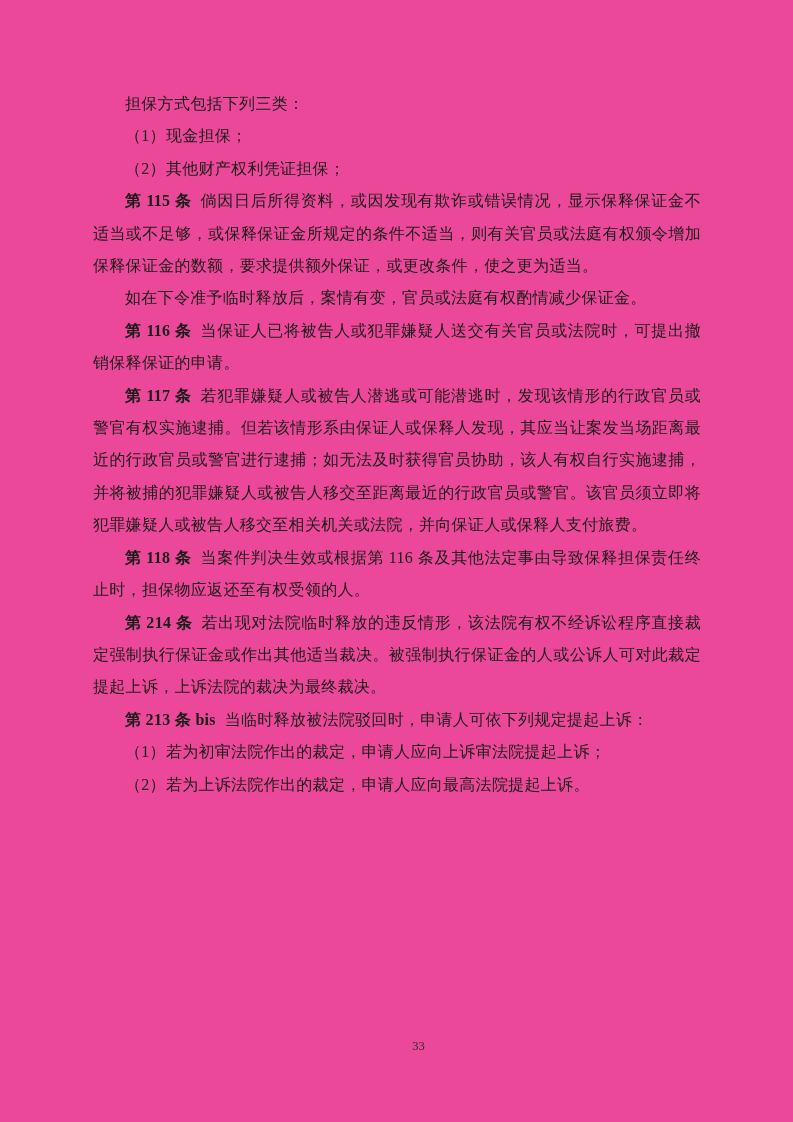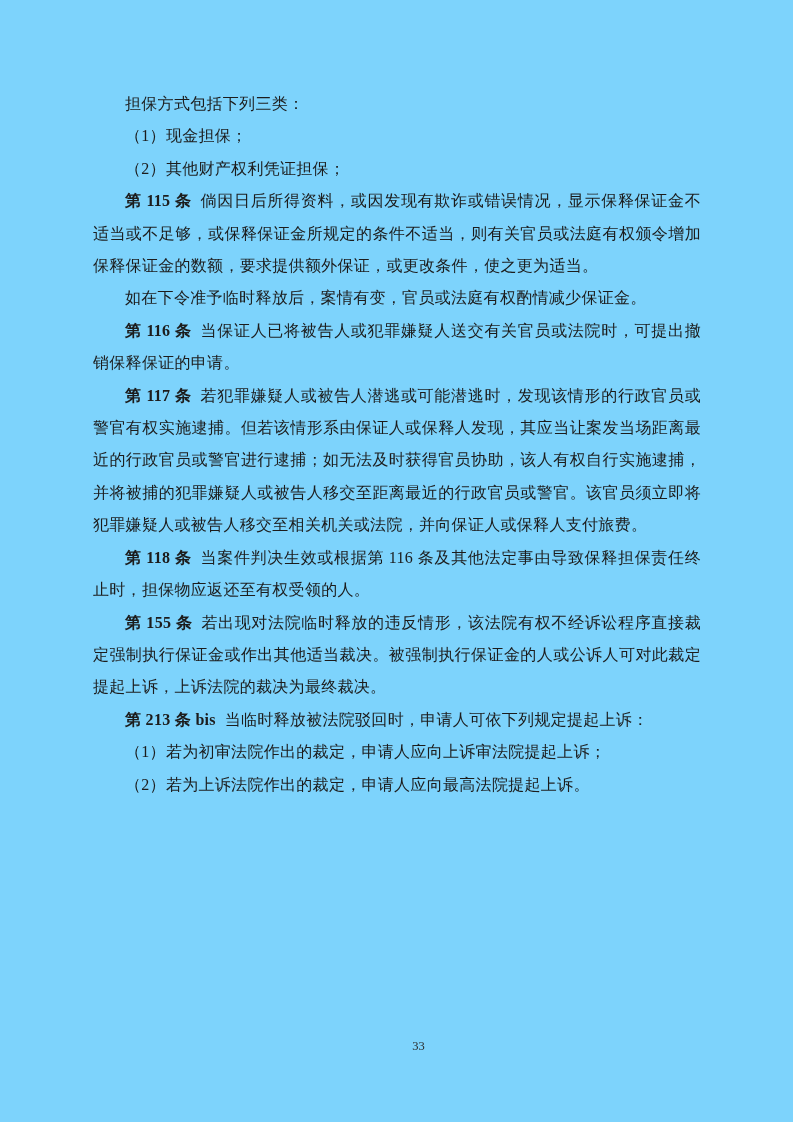--- a/index.html
+++ b/index.html
@@ -4,21 +4,21 @@
 <style>
   html, body {
     margin: 0;
     padding: 0;
     background: #ffffff;
   }
   .page {
     position: relative;
     width: 793px;
     height: 1122px;
-    background: #7dd3fc;
+    background: #ec4899;
     overflow: hidden;
     font-family: "Liberation Serif", "DejaVu Serif", serif;
     color: #1c1c1c;
   }
   .doc-body {
     position: absolute;
     top: 88px;
     left: 93px;
     width: 608px;
   }
@@ -57,19 +57,19 @@
   <section class="doc-body" id="doc-body">
 
   <p class="para">担保方式包括下列三类：</p>
       <p class="para">（1）现金担保；</p>
       <p class="para">（2）其他财产权利凭证担保；</p>
       <p class="para"><b class="article-label">第 115 条</b><span>倘因日后所得资料，或因发现有欺诈或错误情况，显示保释保证金不适当或不足够，或保释保证金所规定的条件不适当，则有关官员或法庭有权颁令增加保释保证金的数额，要求提供额外保证，或更改条件，使之更为适当。</span></p>
       <p class="para">如在下令准予临时释放后，案情有变，官员或法庭有权酌情减少保证金。</p>
       <p class="para"><b class="article-label">第 116 条</b><span>当保证人已将被告人或犯罪嫌疑人送交有关官员或法院时，可提出撤销保释保证的申请。</span></p>
       <p class="para"><b class="article-label">第 117 条</b><span>若犯罪嫌疑人或被告人潜逃或可能潜逃时，发现该情形的行政官员或警官有权实施逮捕。但若该情形系由保证人或保释人发现，其应当让案发当场距离最近的行政官员或警官进行逮捕；如无法及时获得官员协助，该人有权自行实施逮捕，并将被捕的犯罪嫌疑人或被告人移交至距离最近的行政官员或警官。该官员须立即将犯罪嫌疑人或被告人移交至相关机关或法院，并向保证人或保释人支付旅费。</span></p>
       <p class="para"><b class="article-label">第 118 条</b><span>当案件判决生效或根据第 116 条及其他法定事由导致保释担保责任终止时，担保物应返还至有权受领的人。</span></p>
-      <p class="para"><b class="article-label">第 155 条</b><span>若出现对法院临时释放的违反情形，该法院有权不经诉讼程序直接裁定强制执行保证金或作出其他适当裁决。被强制执行保证金的人或公诉人可对此裁定提起上诉，上诉法院的裁决为最终裁决。</span></p>
+      <p class="para"><b class="article-label">第 214 条</b><span>若出现对法院临时释放的违反情形，该法院有权不经诉讼程序直接裁定强制执行保证金或作出其他适当裁决。被强制执行保证金的人或公诉人可对此裁定提起上诉，上诉法院的裁决为最终裁决。</span></p>
       <p class="para"><b class="article-label">第 213 条 bis</b><span>当临时释放被法院驳回时，申请人可依下列规定提起上诉：</span></p>
       <p class="para">（1）若为初审法院作出的裁定，申请人应向上诉审法院提起上诉；</p>
       <p class="para">（2）若为上诉法院作出的裁定，申请人应向最高法院提起上诉。</p>
     </section>
   <div class="page-number">33</div>
 </main>
 
 </body></html>

